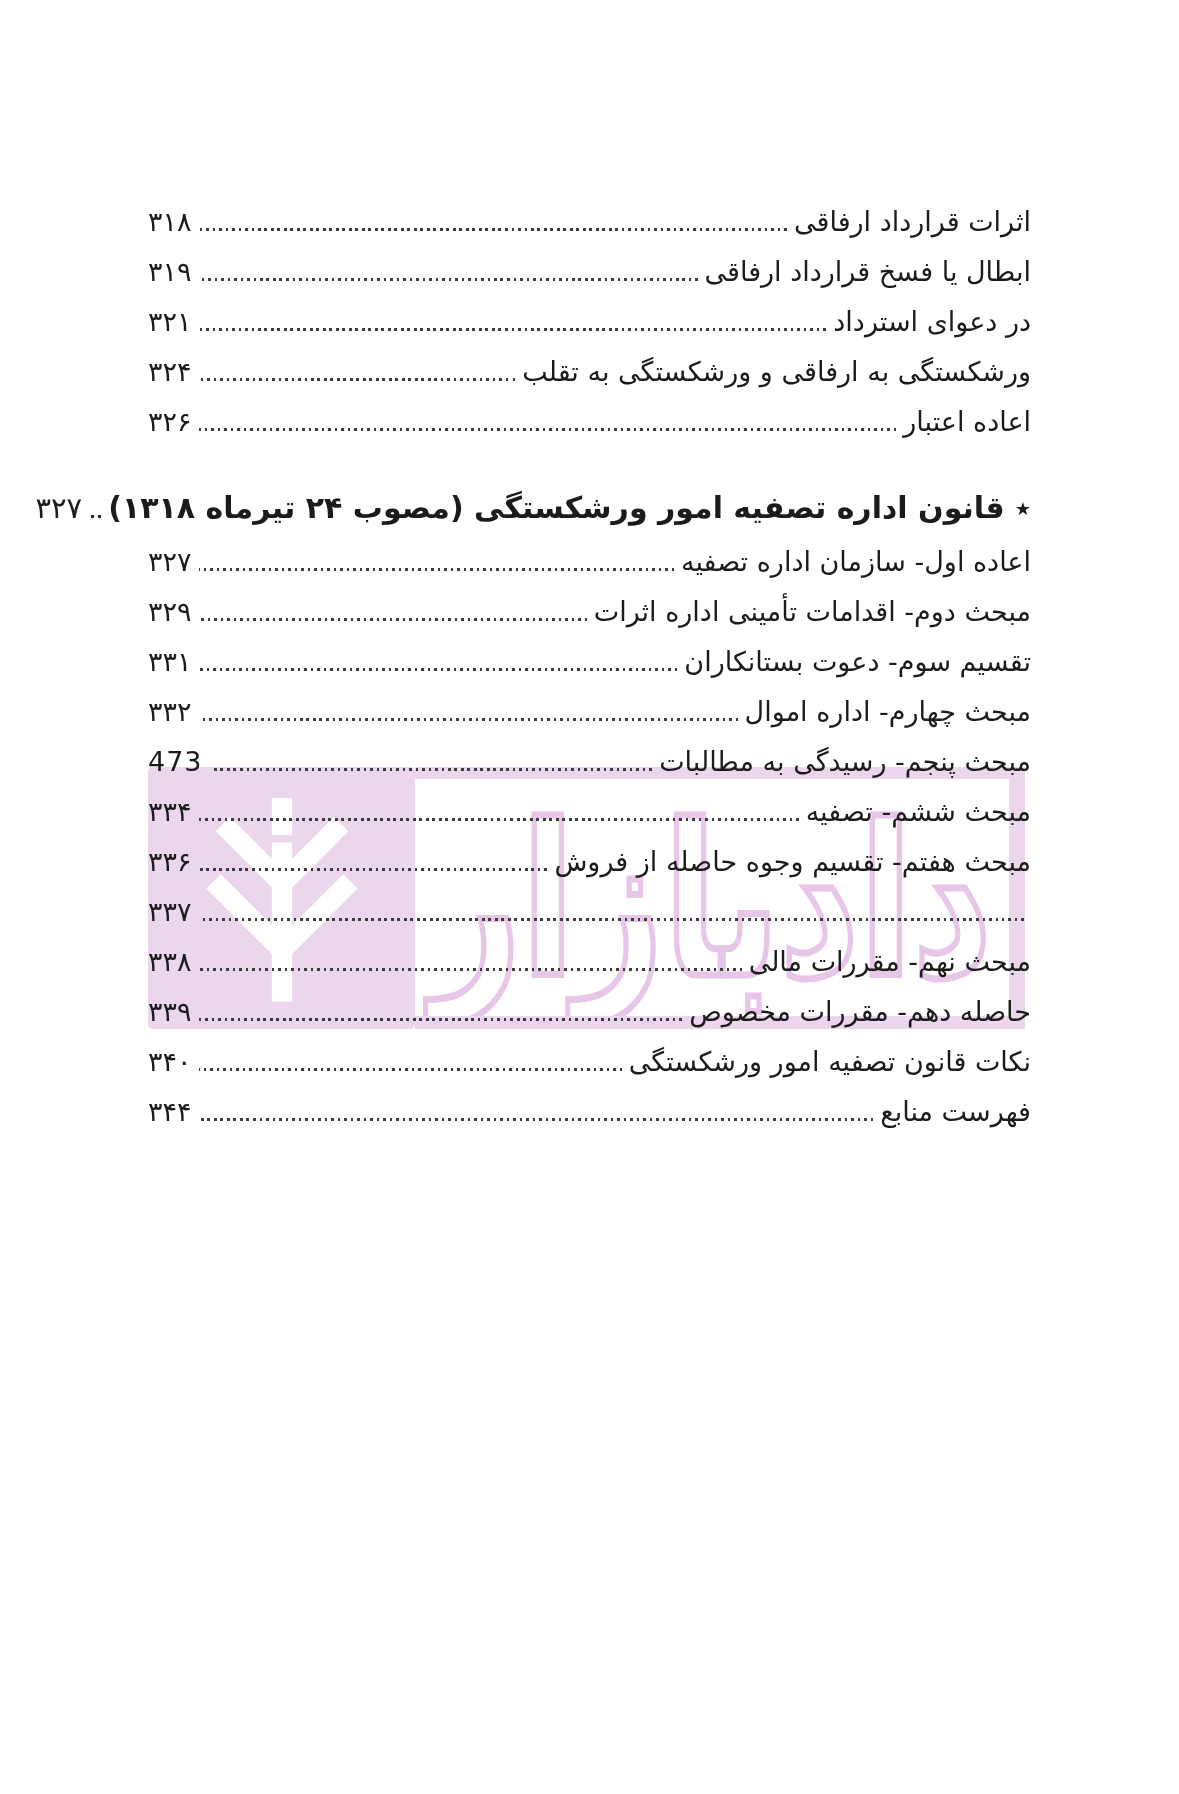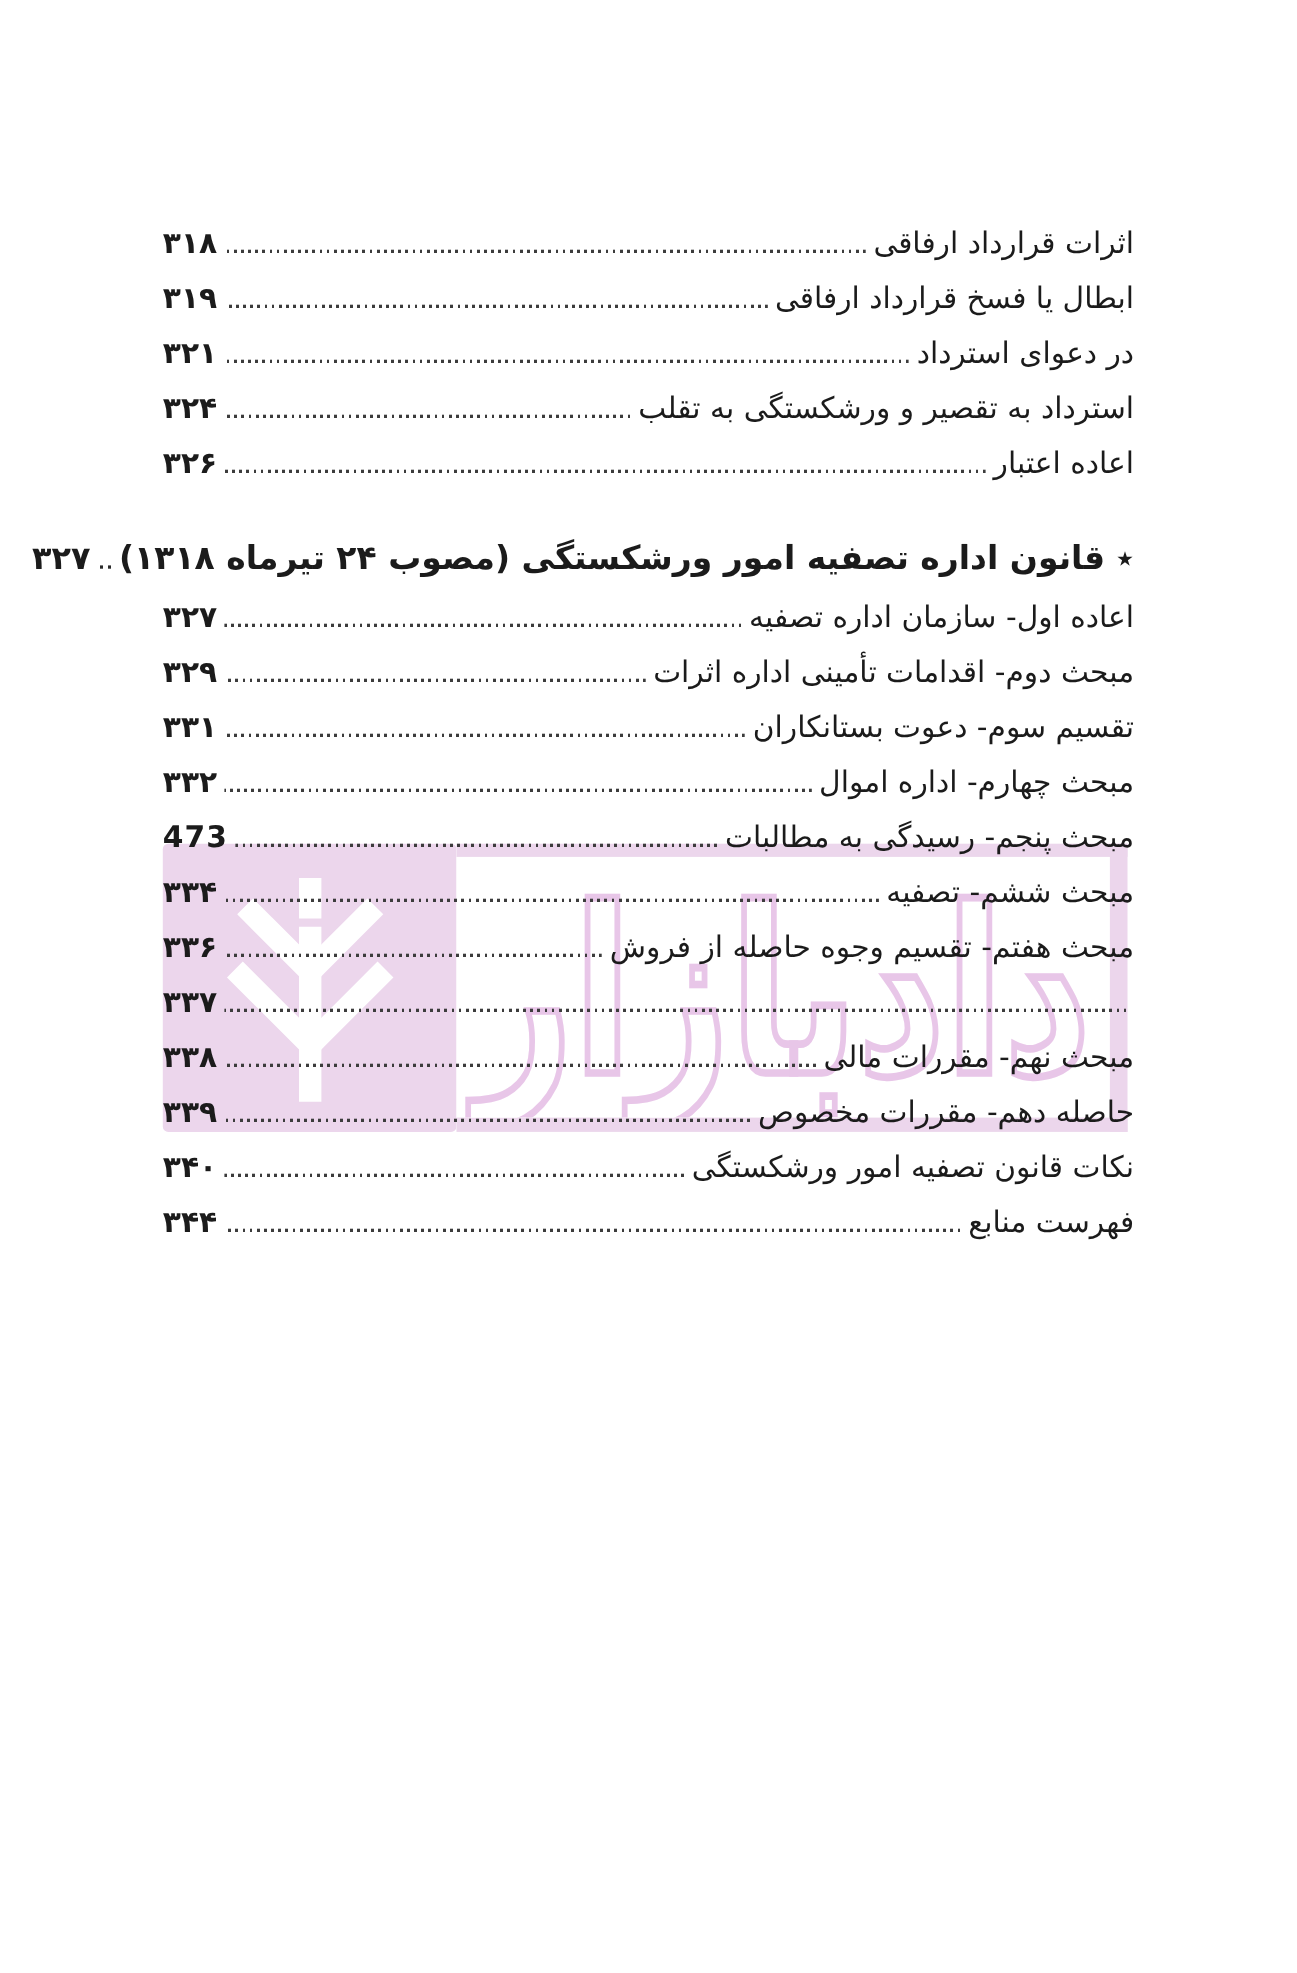--- a/index.html
+++ b/index.html
@@ -30,21 +30,21 @@
   .toc-title{flex:0 0 auto;}
   .leader{
     flex:1 1 auto;
     height:3px;
     min-width:12px;
     margin:0 7px 1px 7px;
     background-image:repeating-linear-gradient(to left,#3c3c3c 0 2.5px,transparent 2.5px 6.5px);
   }
   .page-num{
     flex:0 0 auto;
-    font-weight:700;
+    font-weight:400;
     font-size:27px;
     letter-spacing:1px;
   }
   .section-heading{
     margin-top:34px;
     height:56px;
     font-size:30px;
     font-weight:700;
   }
   .section-heading .page-num{font-size:29px;}
@@ -128,21 +128,21 @@
     <span class="page-num">۳۱۹</span>
   </div>
 
   <div class="toc-row">
     <span class="toc-title">در دعوای استرداد</span>
     <span class="leader"></span>
     <span class="page-num">۳۲۱</span>
   </div>
 
   <div class="toc-row">
-    <span class="toc-title">استرداد به تقصیر و ورشکستگی به تقلب</span>
+    <span class="toc-title">ورشکستگی به ارفاقی و ورشکستگی به تقلب</span>
     <span class="leader"></span>
     <span class="page-num">۳۲۴</span>
   </div>
 
   <div class="toc-row">
     <span class="toc-title">اعاده اعتبار</span>
     <span class="leader"></span>
     <span class="page-num">۳۲۶</span>
   </div>
 </div>

